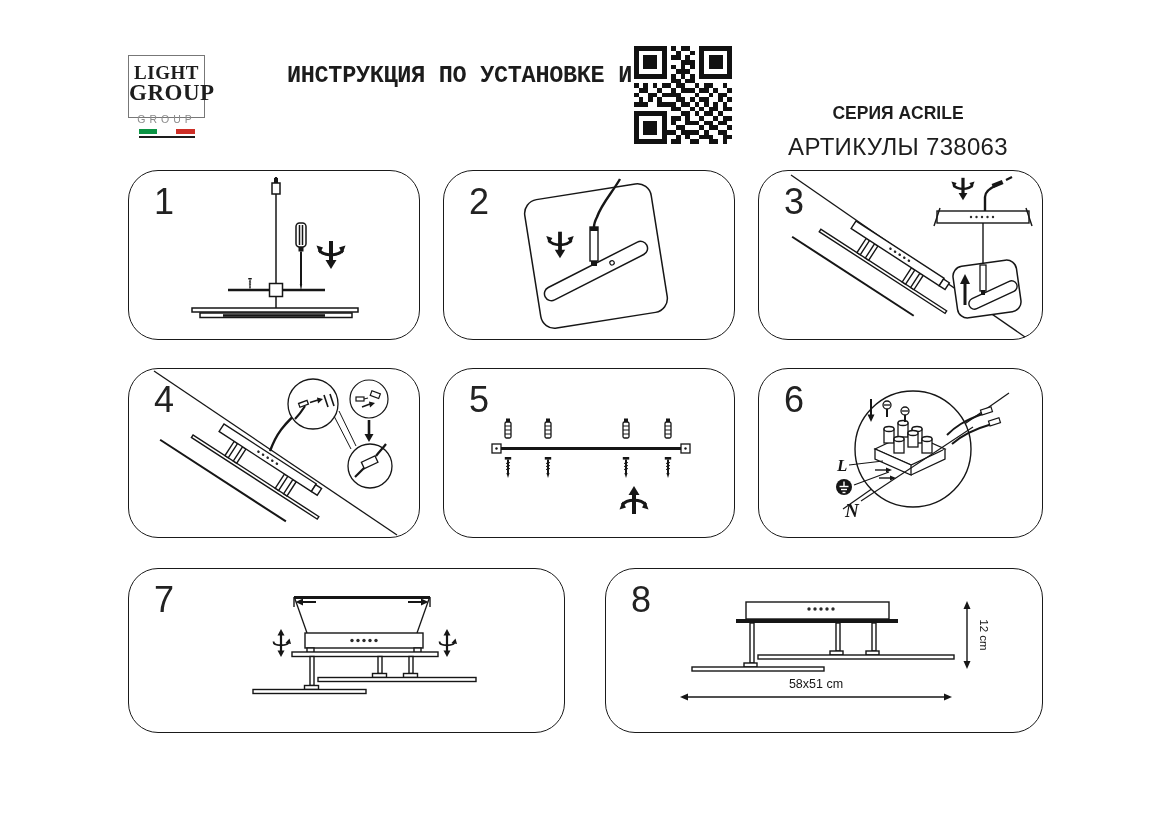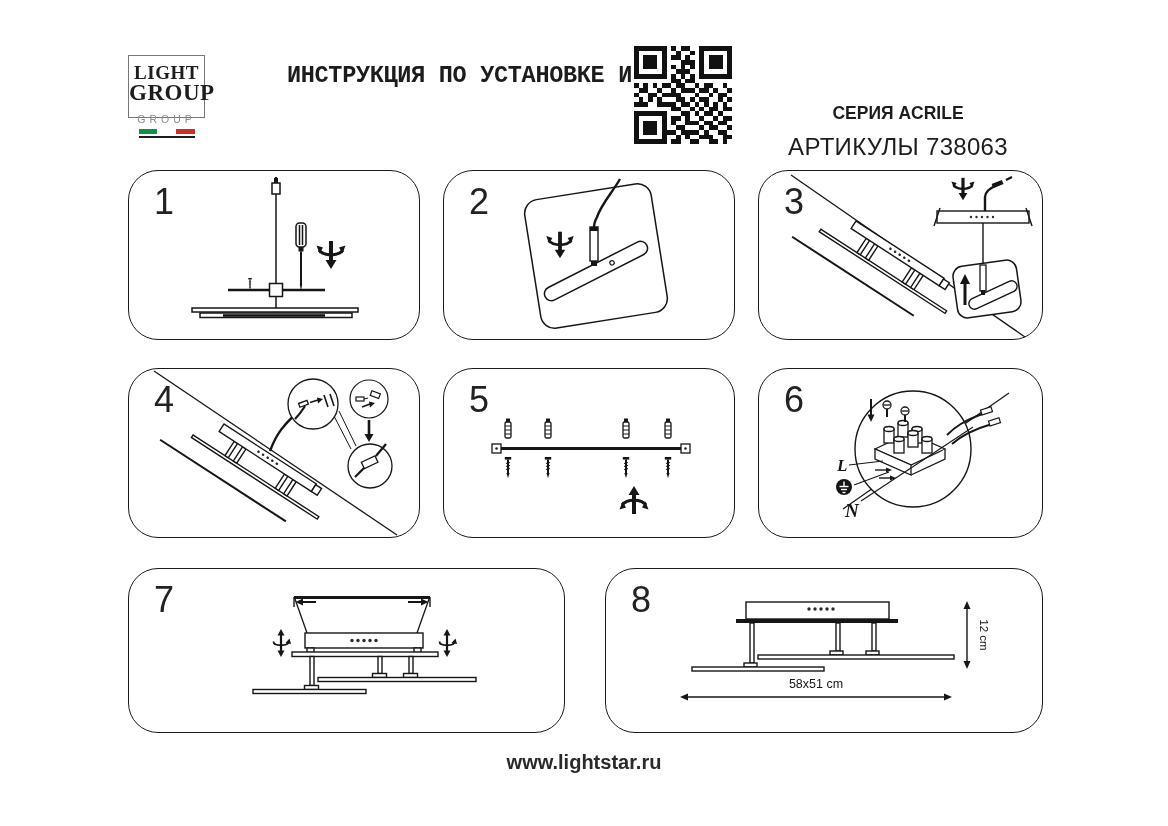--- a/index.html
+++ b/index.html
@@ -876,14 +876,13 @@
       </g>
       <g>
         <line x1="80" y1="128" x2="340" y2="128" stroke="#161616" stroke-width="1.4"></line>
         <path d="M82,124.5 L82,131.5 L74,128 Z" fill="#161616"></path>
         <path d="M338,124.5 L338,131.5 L346,128 Z" fill="#161616"></path>
         <text x="210" y="119" text-anchor="middle" font-size="12.5">58x51 cm</text>
       </g>
     </svg>
   </div>
 
-  <div id="footer-url">www.lightstar.ru</div>
 </div>
 
 </body></html>

